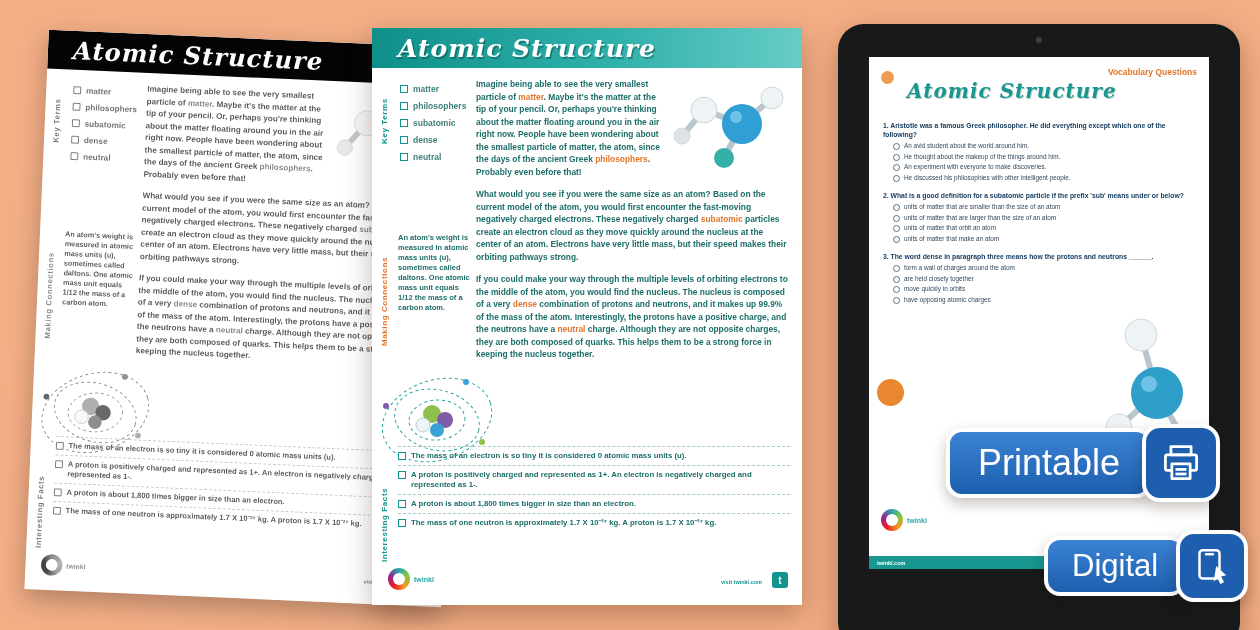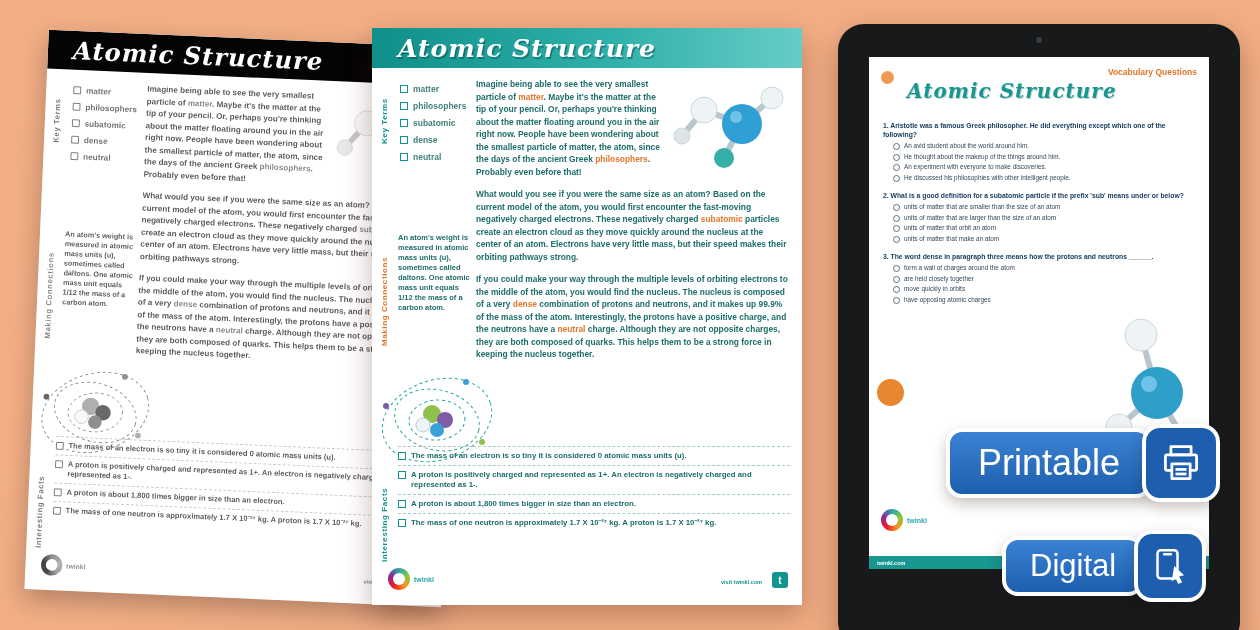--- a/index.html
+++ b/index.html
@@ -92,21 +92,21 @@
   .molecule-tab{position:absolute;right:2px;top:248px;}
   .tab-logo{position:absolute;left:12px;top:452px;display:flex;align-items:center;}
   .tp-footer{position:absolute;left:0;bottom:0;width:100%;height:13px;background:#17978f;
     display:flex;align-items:center;justify-content:space-between;
     padding:0 8px;box-sizing:border-box;}
   .tp-footer span{font-size:5.5px;color:#ffffff;font-weight:bold;}
 
   
   .badge{position:absolute;display:flex;align-items:center;z-index:5;}
   .badge-printable{left:946px;top:424px;}
-  .badge-digital{left:1002px;top:530px;}
+  .badge-digital{left:1044px;top:530px;}
   .pill{background:linear-gradient(180deg,#3b82d4,#1d5fae);border:4px solid #ffffff;
     border-radius:16px;color:#ffffff;font-weight:normal;
     box-shadow:0 6px 14px rgba(40,20,0,.25);display:flex;align-items:center;}
   .badge-printable .pill{font-size:36px;padding:10px 28px;}
   .badge-digital .pill{font-size:31px;padding:8px 24px;}
   .tile{background:#1d5fae;border:4px solid #ffffff;border-radius:18px;
     display:flex;align-items:center;justify-content:center;margin-left:-10px;
     box-shadow:0 6px 14px rgba(40,20,0,.25);}
   .badge-printable .tile{width:70px;height:70px;}
   .badge-digital .tile{width:64px;height:64px;}

